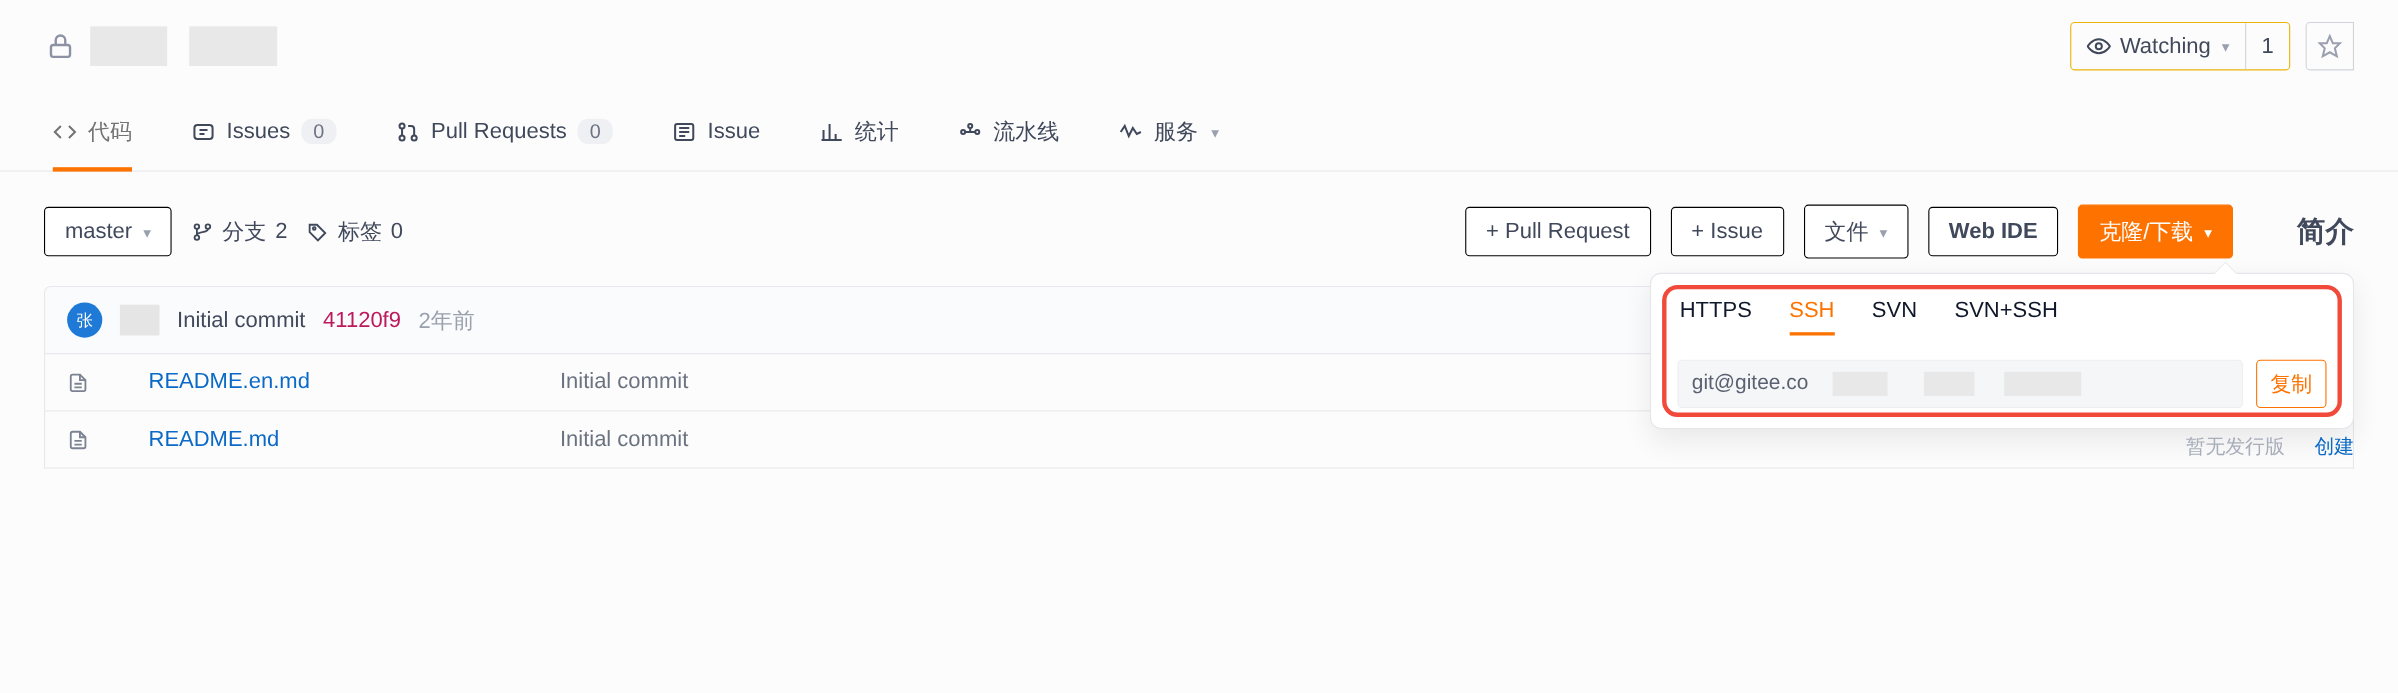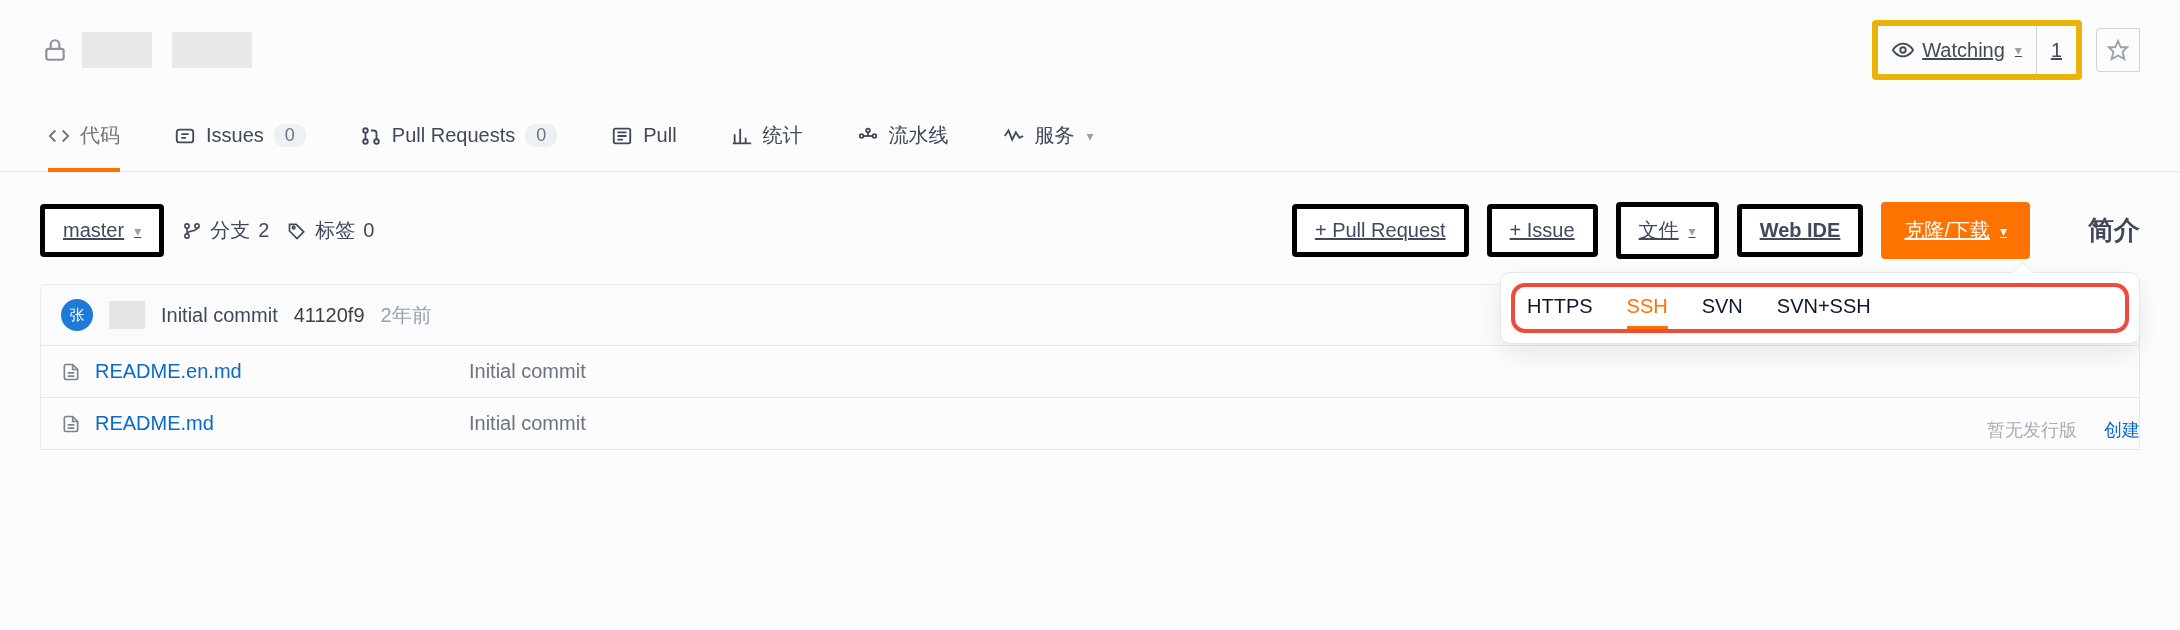--- a/index.html
+++ b/index.html
@@ -5,52 +5,52 @@
   * { box-sizing: border-box; margin: 0; padding: 0; }
   html, body { width: 2180px; height: 630px; font-family: -apple-system, BlinkMacSystemFont, "Segoe UI", Helvetica, Arial, sans-serif; color: #40485b; background: #fcfcfc; font-size: 20px; }
 
   
   .repo-header { display: flex; align-items: center; padding: 20px 40px 20px 42px; }
   .lock { color: #8c92a4; margin-right: 14px; }
   .redact { display:inline-block; background:#e8e8e8; }
   .r1 { width: 70px; height: 36px; margin-right: 20px;}
   .r2 { width: 80px; height: 36px;}
   .spacer { flex: 1; }
-  .watch-box { display:flex; border:6px solid #eab308; border-radius:4px; height:60px; align-items:center;text-decoration:underline; }
+  .watch-box { display:flex; border:1px solid #eab308; border-radius:4px; height:44px; align-items:center; }
   .watch-btn { display:flex; align-items:center; padding:0 14px; height:100%; gap:8px; color:#40485b; border-right:1px solid #d0d4da;}
   .watch-count { padding:0 14px; color:#40485b;}
   .star-box { margin-left:14px; width:44px; height:44px; border:1px solid #d0d4da; border-left:1px solid #d0d4da; border-radius:4px 0 0 4px; display:flex; align-items:center; justify-content:center; color:#9aa0ae;}
 
   
   .nav { display:flex; align-items:center; gap: 54px; padding: 0 48px; border-bottom:1px solid #e6e8ec; height: 72px;}
   .nav-item { display:flex; align-items:center; gap:10px; color:#40485b; height:100%; position:relative;}
   .nav-item.active { color:#737373; }
   .nav-item.active::after { content:""; position:absolute; left:0; right:0; bottom:-1px; height:4px; background:#fe7300; }
   .count-pill { background:#eef0f3; color:#6b7280; border-radius:10px; padding:1px 11px; font-size:18px;}
   .caret { font-size:14px; color:#9aa0ae; margin-left:2px;}
   .dot-red { width:8px; height:8px; background:#fe5b3b; border-radius:50%; position:relative; top:-10px; left:-4px;}
 
   
   .toolbar { display:flex; align-items:center; padding: 30px 40px 24px 40px; gap: 18px; border-bottom:1px dashed transparent;}
-  .btn { border:5px solid #000000; background:#fff; border-radius:4px; padding:10px 18px; color:#40485b; display:inline-flex; align-items:center; gap:8px; cursor:pointer; font-size:20px;text-decoration:underline;}
+  .btn { border:1px solid #000000; background:#fff; border-radius:4px; padding:10px 18px; color:#40485b; display:inline-flex; align-items:center; gap:8px; cursor:pointer; font-size:20px;}
   .link-inline { display:inline-flex; align-items:center; gap:8px; color:#40485b; }
   .btn.orange { background:#fe7300; border-color:#fe7300; color:#fff; }
   .web-ide { font-weight:600; }
   .right-label { font-size:26px; font-weight:600; margin-left: 40px;}
 
   
   .content { padding: 0 40px; position:relative;}
   .commit-bar { display:flex; align-items:center; gap:16px; background:#fafbfc; border:1px solid #e6e8ec; border-radius:6px 6px 0 0; padding:14px 20px;}
   .avatar { width:32px; height:32px; border-radius:50%; background:#1e7ad6; color:#fff; display:flex; align-items:center; justify-content:center; font-size:15px;}
   .redact-name { width:36px; height:28px; background:#e5e5e5; display:inline-block;}
   .commit-msg { color:#40485b; }
-  .commit-sha { color:#404040; }
+  .commit-sha { color:#be185d; }
   .commit-time { color:#9aa0ae; }
   .file-row { display:flex; align-items:center; border:1px solid #e6e8ec; border-top:none; padding:14px 20px; gap:14px;}
-  .file-name { color:#0b69c7; width: 360px;}
+  .file-name { color:#0b69c7; width: 360px; margin-left: 40px;}
   .file-commit { color:#6b7280; }
   .file-icon { color:#7b8292; }
 
   
   .popover { position:absolute; right:40px; top:0; transform: translateY(-12px); width:640px; background:#fff; border:1px solid #e4e6ea; border-radius:10px; box-shadow:0 10px 26px rgba(0,0,0,.08);}
   .popover .arrow { position:absolute; top:-10px; right:106px; width:0; height:0; border-left:10px solid transparent; border-right:10px solid transparent; border-bottom:10px solid #fff; filter: drop-shadow(0 -1px 0 #e4e6ea);}
   .highlight { position:absolute; inset:10px; border:4px solid #f14a3a; border-radius:14px; pointer-events:none;}
   .proto-tabs { display:flex; gap:34px; padding:22px 26px 14px;}
   .proto-tab { color:#0f172a; padding-bottom:8px; }
   .proto-tab.active { color:#fe7300; border-bottom:3px solid #fe7300; }
@@ -122,21 +122,21 @@
         <path d="M6 8.5v7M18 15.5V9a3 3 0 0 0-3-3h-3"></path>
       </svg>
     <span>Pull Requests</span>
     <span class="count-pill">0</span>
   </div>
   <div class="nav-item">
     <svg width="22" height="22" viewBox="0 0 24 24" fill="none" stroke="currentColor" stroke-width="2">
         <rect x="3" y="4" width="18" height="16" rx="2"></rect>
         <path d="M7 8h10M7 12h10M7 16h6"></path>
       </svg>
-    <span>Pull</span>
+    <span>Issue</span>
   </div>
   <div class="nav-item">
     <svg width="22" height="22" viewBox="0 0 24 24" fill="none" stroke="currentColor" stroke-width="2">
         <path d="M4 20V10M10 20V4M16 20v-6M22 20h-20"></path>
       </svg>
     <span>统计</span>
   </div>
   <div class="nav-item">
     <svg width="22" height="22" viewBox="0 0 24 24" fill="none" stroke="currentColor" stroke-width="2">
         <circle cx="5" cy="12" r="2"></circle>
@@ -234,20 +234,32 @@
     <div class="arrow"></div>
     <div class="highlight"></div>
 
     <div class="proto-tabs">
       <div class="proto-tab">HTTPS</div>
       <div class="proto-tab active">SSH</div>
       <div class="proto-tab">SVN</div>
       <div class="proto-tab">SVN+SSH</div>
     </div>
 
+    <div class="url-row">
+      <div class="url-input">
+        <span>git@gitee.co</span>
+        <span style="display:inline-block;width:12px"></span>
+        <span class="redact" style="width:50px;height:22px;vertical-align:middle"></span>
+        <span style="display:inline-block;width:22px"></span>
+        <span class="redact" style="width:46px;height:22px;vertical-align:middle"></span>
+        <span style="display:inline-block;width:16px"></span>
+        <span class="redact" style="width:70px;height:22px;vertical-align:middle"></span>
+      </div>
+      <button class="copy-btn">复制</button>
+    </div>
 
   </div>
 
   <div class="footer-right">
     <span>暂无发行版</span>
     <span class="create-link">创建</span>
   </div>
 </div>
 
 </body></html>

